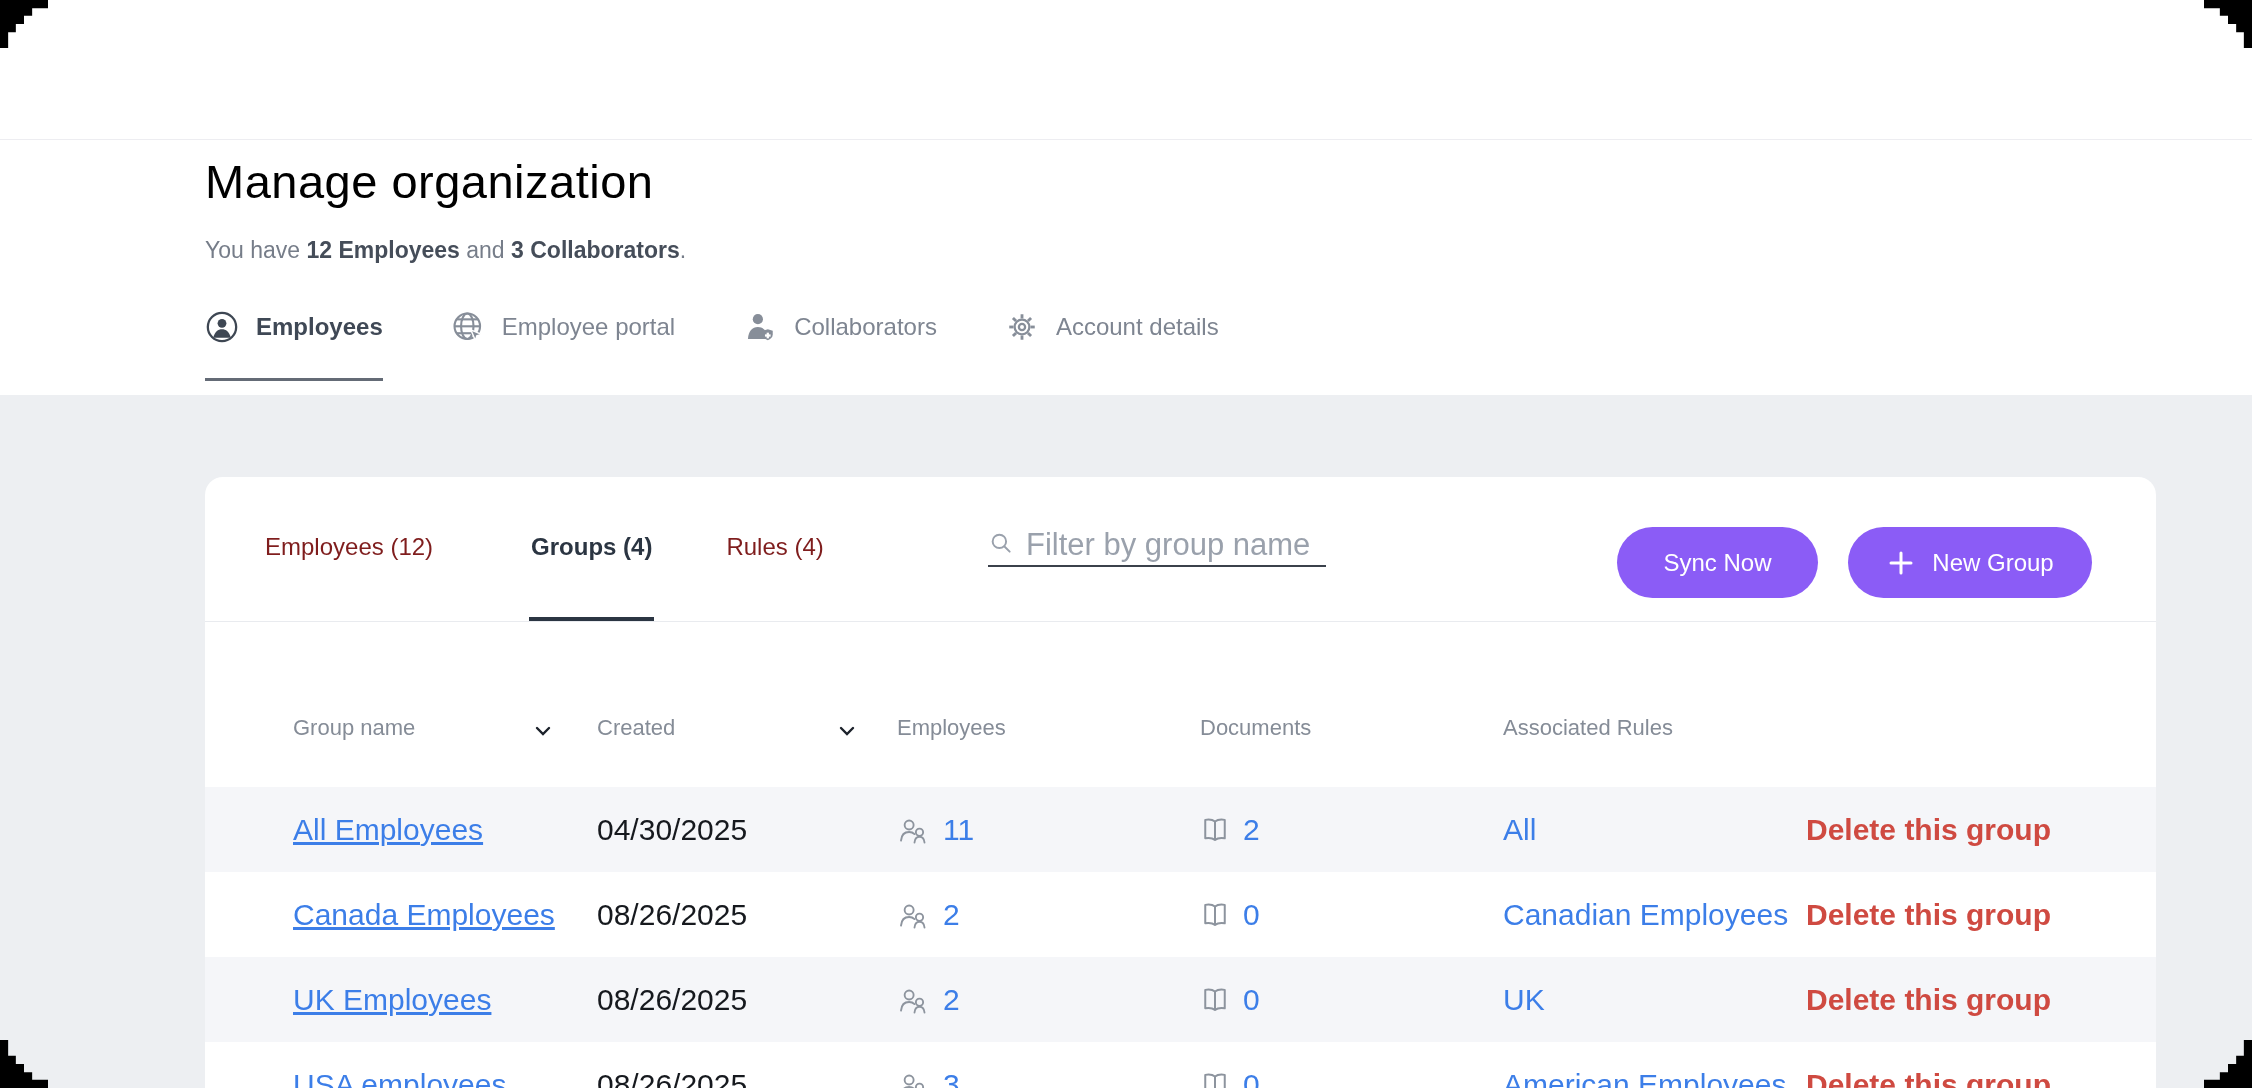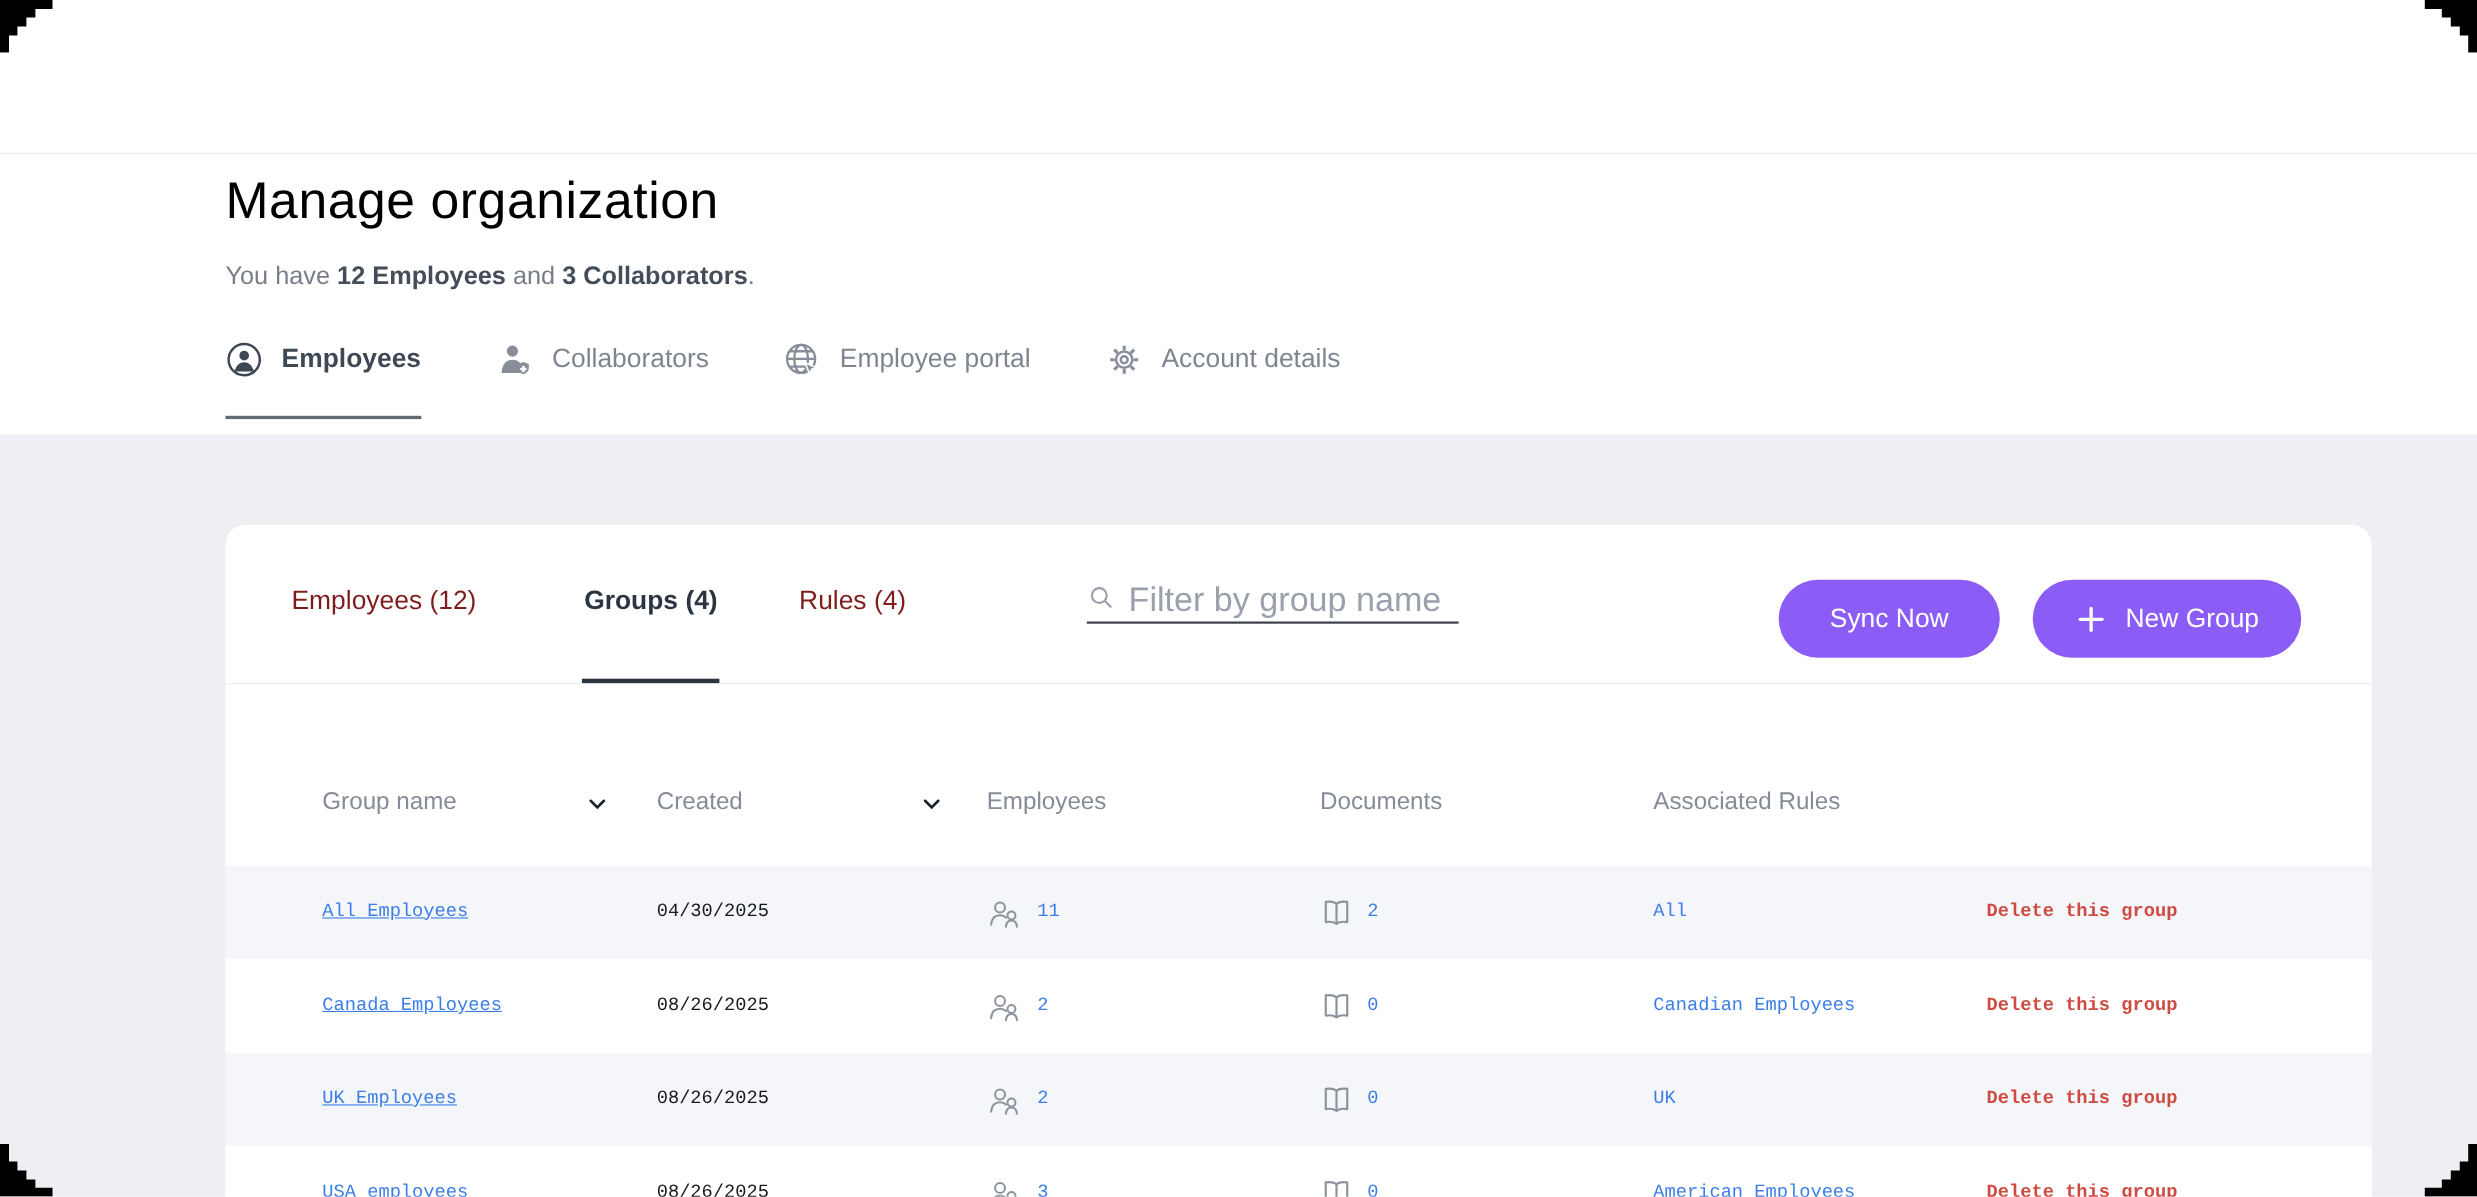--- a/index.html
+++ b/index.html
@@ -65,21 +65,21 @@
   .btn-sync { left:1412px; width:201px; }
   .btn-new { left:1643px; width:244px; }
 
   
   .thead { height:165px; display:grid; grid-template-columns:304px 300px 303px 303px 303px 1fr;
            padding:0 0 0 88px; align-items:end; }
   .th { position:relative; font-size:22px; color:#858c97; padding-bottom:46px; }
   .th .sort { position:absolute; left:240px; top:3px; cursor:pointer; }
 
   .trow { height:85px; display:grid; grid-template-columns:304px 300px 303px 303px 303px 1fr;
-          padding-left:88px; align-items:center; background:#ffffff; font-size:17px;font-family:Liberation Mono, monospace; }
+          padding-left:88px; align-items:center; background:#ffffff; font-size:30px; }
   .trow.alt { background:#f5f6f9; }
   .group-link { color:#3c7ee8; text-decoration:underline; cursor:pointer; }
   .cell-date { color:#16191e; }
   .cell-count { display:flex; align-items:center; gap:13px; color:#3c7ee8; cursor:pointer; }
   .cell-count .cicon { display:flex; color:#8d949e; }
   .rule-link { color:#3c7ee8; cursor:pointer; }
   .delete-link { color:#cf4a41; font-weight:700; cursor:pointer; }
 </style>
 </head>
 <body>
@@ -101,42 +101,42 @@
         <svg width="34" height="34" viewBox="0 0 24 24" fill="none" stroke="#3e4753" stroke-width="1.6">
           <circle cx="12" cy="12" r="10"></circle>
           <circle cx="12" cy="9.4" r="3.1" fill="#3e4753" stroke="none"></circle>
           <path d="M5.8,19.6 C6.8,15.4 9.2,13.6 12,13.6 C14.8,13.6 17.2,15.4 18.2,19.6 Z" fill="#3e4753" stroke="none"></path>
         </svg>
       </span>
       <span>Employees</span>
     </div>
     <div class="main-tab">
       <span class="ticon">
-        <svg width="34" height="34" viewBox="0 0 24 24" fill="#878e99">
-          <circle cx="10.5" cy="6.5" r="3.6"></circle>
-          <path d="M3.5,20.5 C3.8,14.8 6.6,12 10.5,12 C14.4,12 17.2,14.8 17.5,20.5 Z"></path>
-          <path d="M17.5,13.5 l3.5,1.2 v2.6 c0,2-1.6,3.4-3.5,4 c-1.9-.6-3.5-2-3.5-4 v-2.6 Z"></path>
-          <rect x="16.7" y="16" width="1.6" height="4" fill="#fff"></rect>
-          <rect x="15.5" y="17.2" width="4" height="1.6" fill="#fff"></rect>
-        </svg>
-      </span>
-      <span>Collaborators</span>
-    </div>
-    <div class="main-tab">
-      <span class="ticon">
         <svg width="34" height="34" viewBox="0 0 24 24" fill="none" stroke="#878e99" stroke-width="1.5">
           <circle cx="11.5" cy="11.5" r="9"></circle>
           <ellipse cx="11.5" cy="11.5" rx="4.4" ry="9"></ellipse>
           <line x1="2.5" y1="11.5" x2="20.5" y2="11.5"></line>
           <line x1="3.8" y1="6.6" x2="19.2" y2="6.6"></line>
           <line x1="3.8" y1="16.4" x2="19.2" y2="16.4"></line>
           <path d="M14,14 L21.5,17.2 L18.2,18.2 L17.2,21.5 Z" fill="#878e99" stroke="#fff" stroke-width="1"></path>
         </svg>
       </span>
       <span>Employee portal</span>
+    </div>
+    <div class="main-tab">
+      <span class="ticon">
+        <svg width="34" height="34" viewBox="0 0 24 24" fill="#878e99">
+          <circle cx="10.5" cy="6.5" r="3.6"></circle>
+          <path d="M3.5,20.5 C3.8,14.8 6.6,12 10.5,12 C14.4,12 17.2,14.8 17.5,20.5 Z"></path>
+          <path d="M17.5,13.5 l3.5,1.2 v2.6 c0,2-1.6,3.4-3.5,4 c-1.9-.6-3.5-2-3.5-4 v-2.6 Z"></path>
+          <rect x="16.7" y="16" width="1.6" height="4" fill="#fff"></rect>
+          <rect x="15.5" y="17.2" width="4" height="1.6" fill="#fff"></rect>
+        </svg>
+      </span>
+      <span>Collaborators</span>
     </div>
     <div class="main-tab">
       <span class="ticon">
         <svg width="34" height="34" viewBox="0 0 24 24" fill="none" stroke="#878e99" stroke-width="1.6">
           <circle cx="12" cy="12" r="5.2"></circle>
           <circle cx="12" cy="12" r="2.2"></circle>
           <g stroke-width="2">
             <line x1="12" y1="3" x2="12" y2="6"></line>
               <line x1="12" y1="18" x2="12" y2="21"></line>
             <line x1="3" y1="12" x2="6" y2="12"></line>

